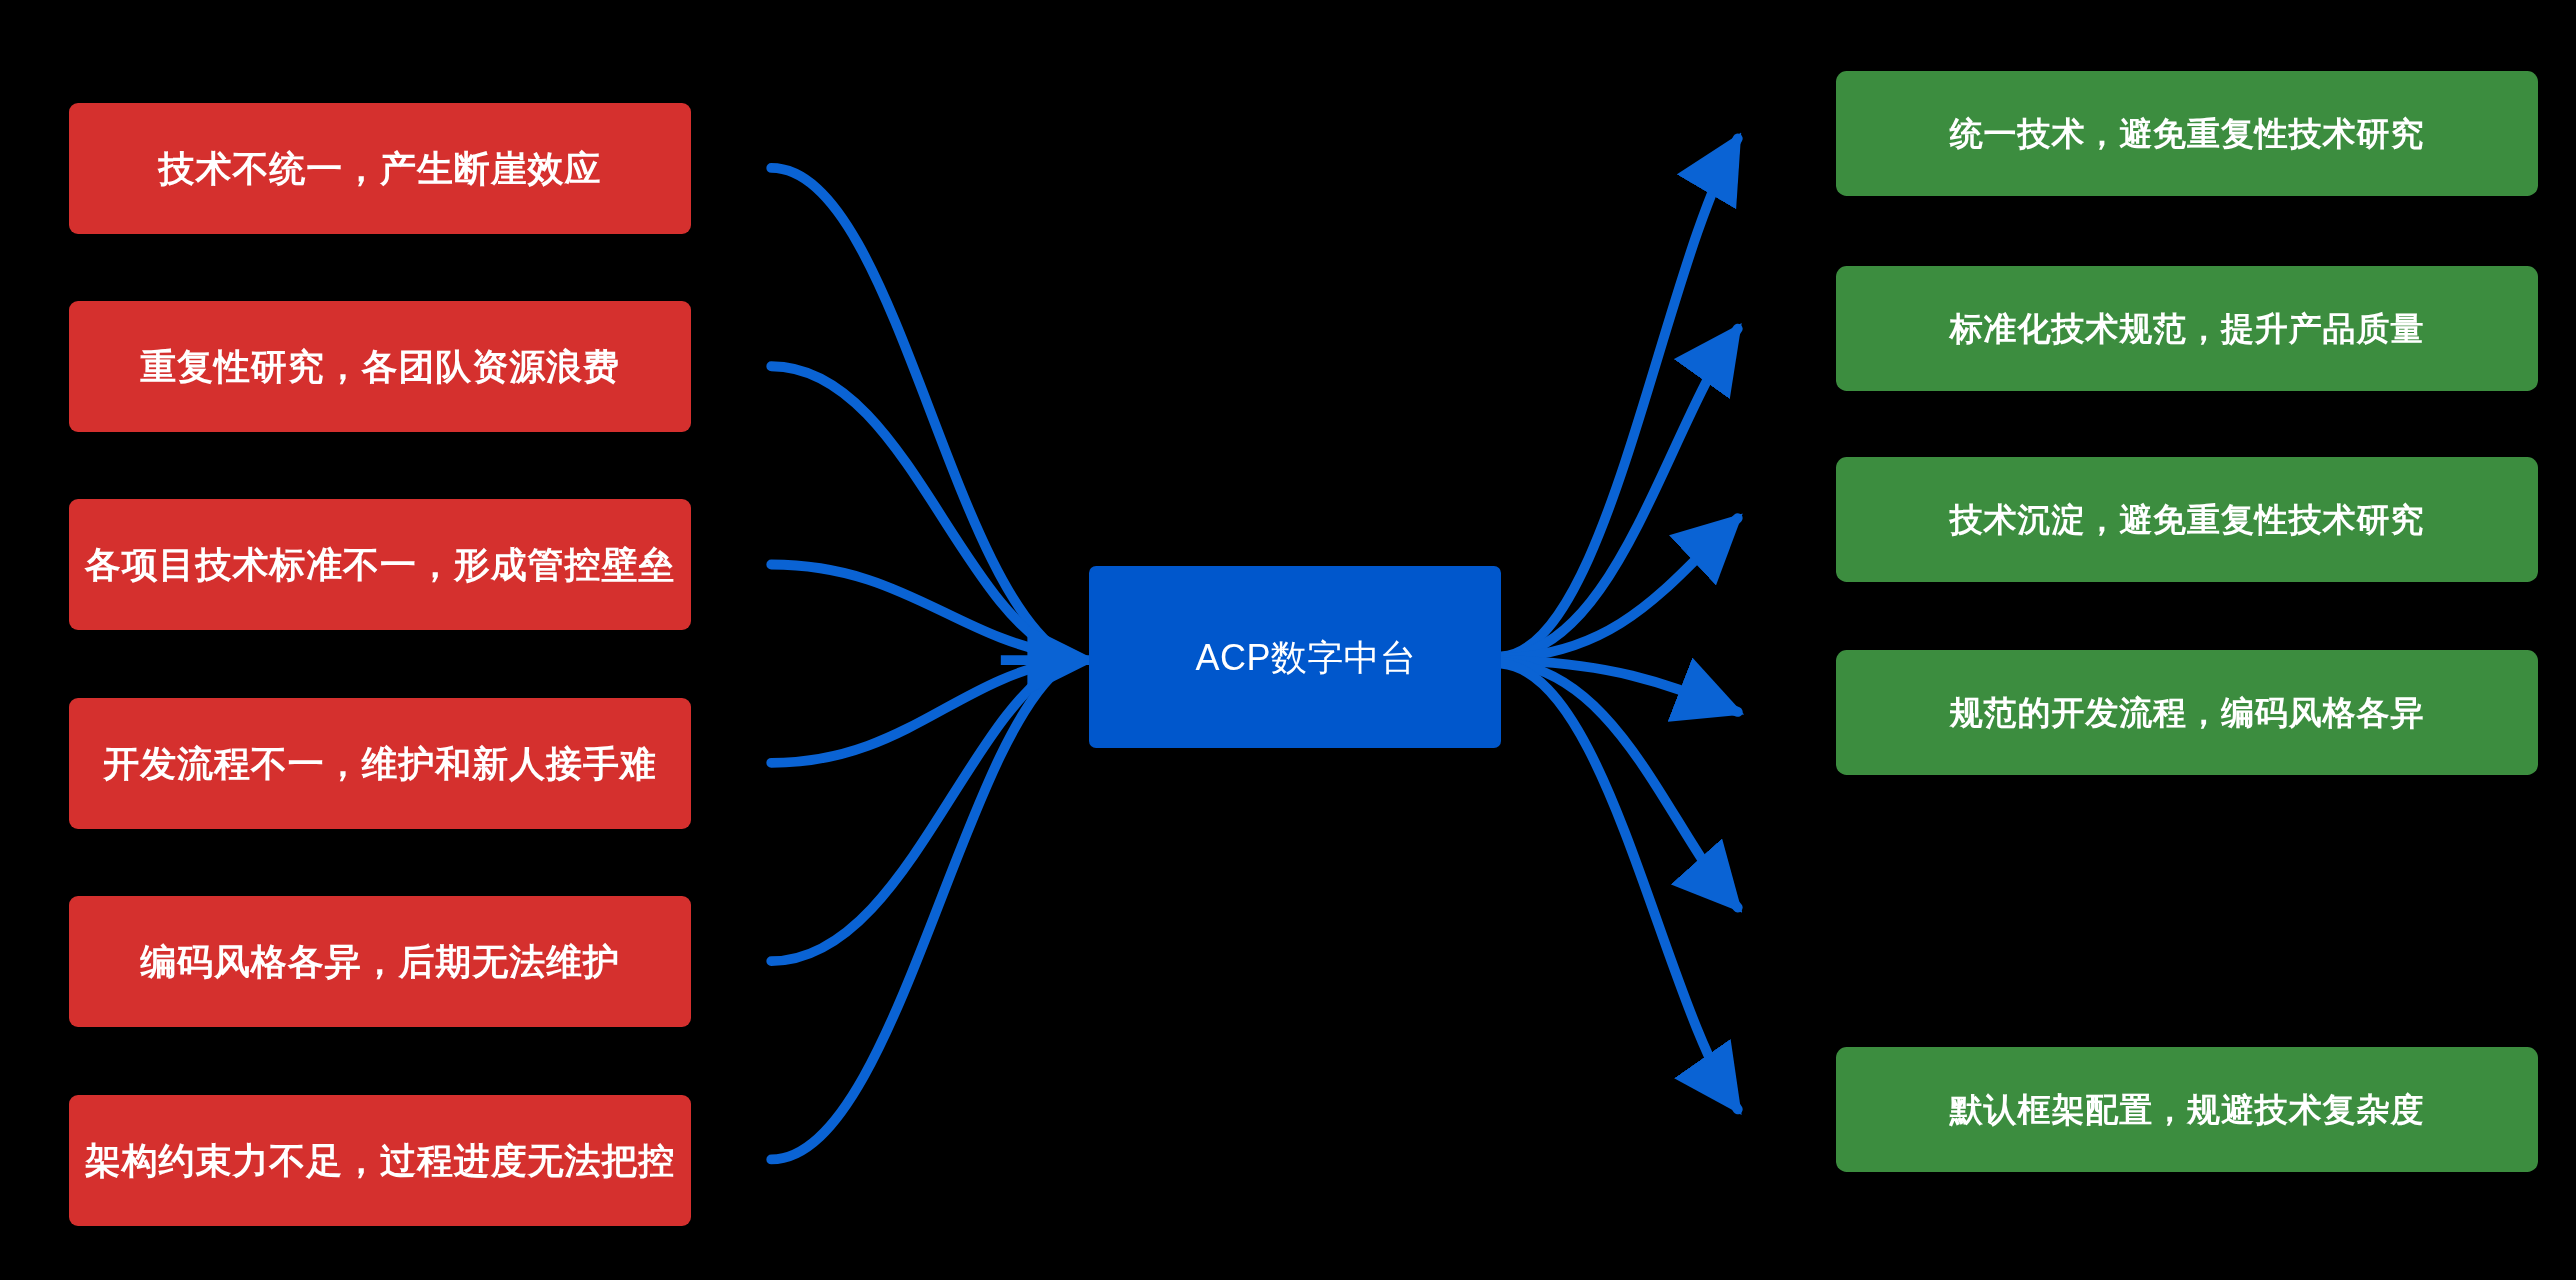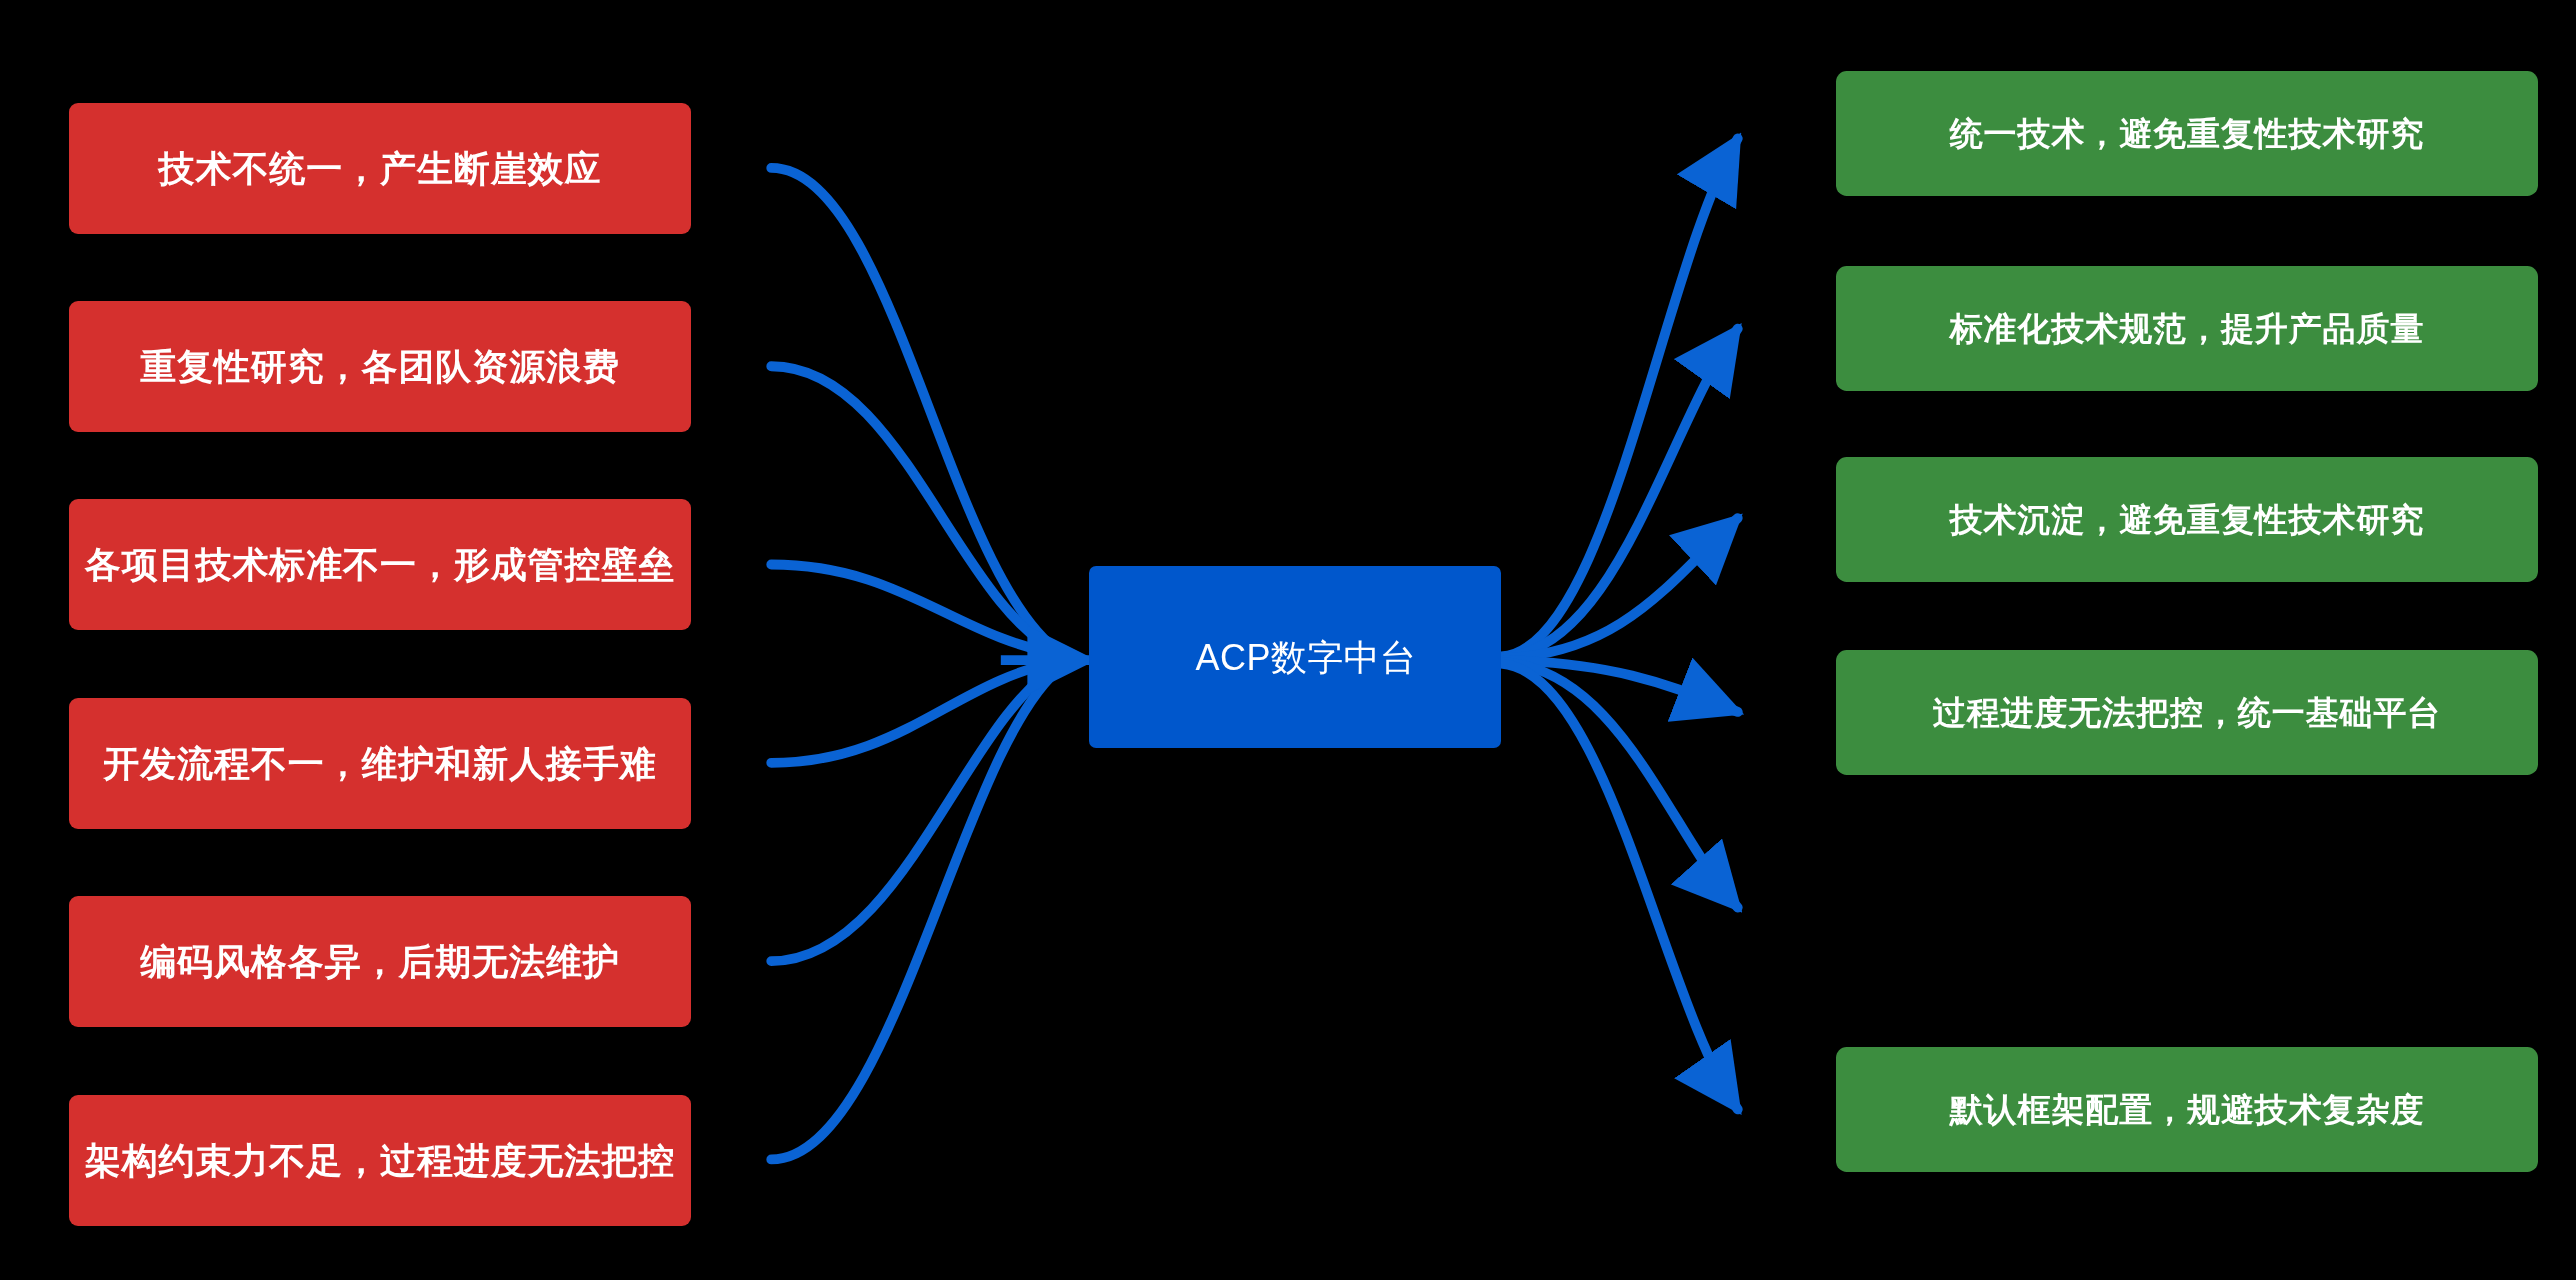--- a/index.html
+++ b/index.html
@@ -108,20 +108,20 @@
   <div class="node benefit" style="top:71px">
     <span class="node-label">统一技术，避免重复性技术研究</span>
   </div>
   <div class="node benefit" style="top:266px">
     <span class="node-label">标准化技术规范，提升产品质量</span>
   </div>
   <div class="node benefit" style="top:457px">
     <span class="node-label">技术沉淀，避免重复性技术研究</span>
   </div>
   <div class="node benefit" style="top:650px">
-    <span class="node-label">过程进度无法把控，统一基础平台</span>
+    <span class="node-label">规范的开发流程，编码风格各异</span>
   </div>
   <div class="node benefit" style="top:1047px">
     <span class="node-label">默认框架配置，规避技术复杂度</span>
   </div>
 
 </div>
 
 
 </body></html>

